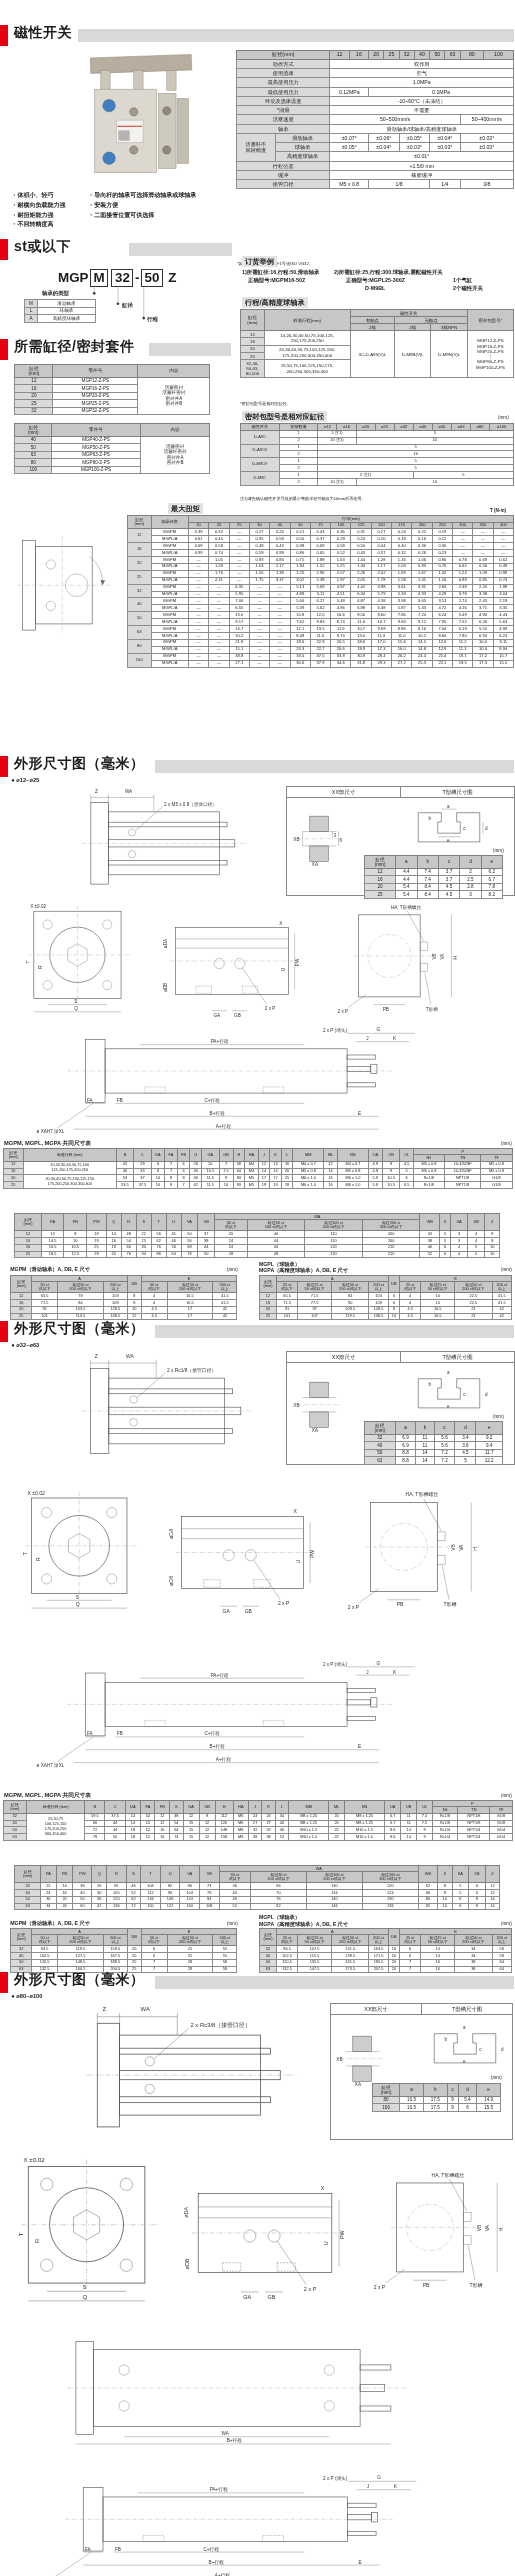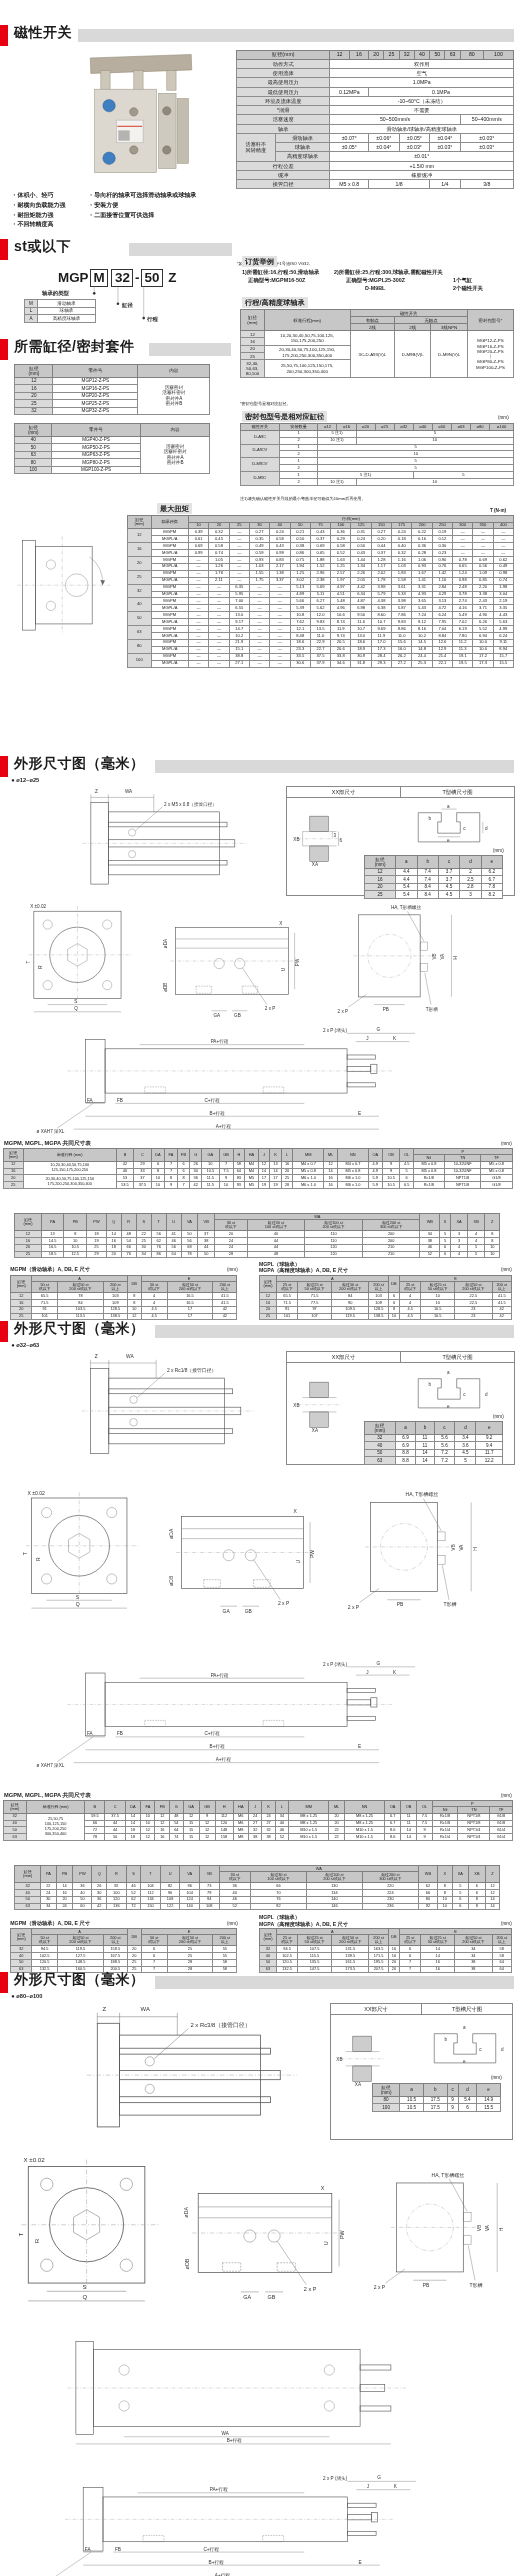--- a/index.html
+++ b/index.html
@@ -413,21 +413,21 @@
   <rect x="55" y="30" width="110" height="150" class="dwg"></rect>
   <rect x="30" y="18" width="25" height="174" class="dwg"></rect>
   <line x1="20" y1="105" x2="200" y2="105" class="cl"></line>
   <line x1="107" y1="10" x2="107" y2="200" class="cl"></line>
   <circle cx="85" cy="65" r="9" class="dwg2"></circle>
   <circle cx="85" cy="145" r="9" class="dwg2"></circle>
   <circle cx="135" cy="105" r="22" class="dwg2"></circle>
   <path d="M 160 50 A 60 60 0 0 1 185 105" class="dim"></path>
   <polygon points="185,105 181,95 190,96" fill="#666"></polygon>
 </svg>
-<div class="o-title" style="left:157px;top:503px">最大扭矩</div>
+<div class="o-title" style="left:168px;top:503px">最大扭矩</div>
 <div class="unit" style="left:490px;top:508px;font-weight:bold">T (N·m)</div>
 <table class="cat f8 abs" style="left:127px;top:515px;width:387px">
       <thead>
         <tr>
           <th rowspan="2">缸径<br>(mm)</th>
           <th rowspan="2">轴承种类</th>
           <th colspan="16">行程(mm)</th>
         </tr>
         <tr>
           <th>10</th>

